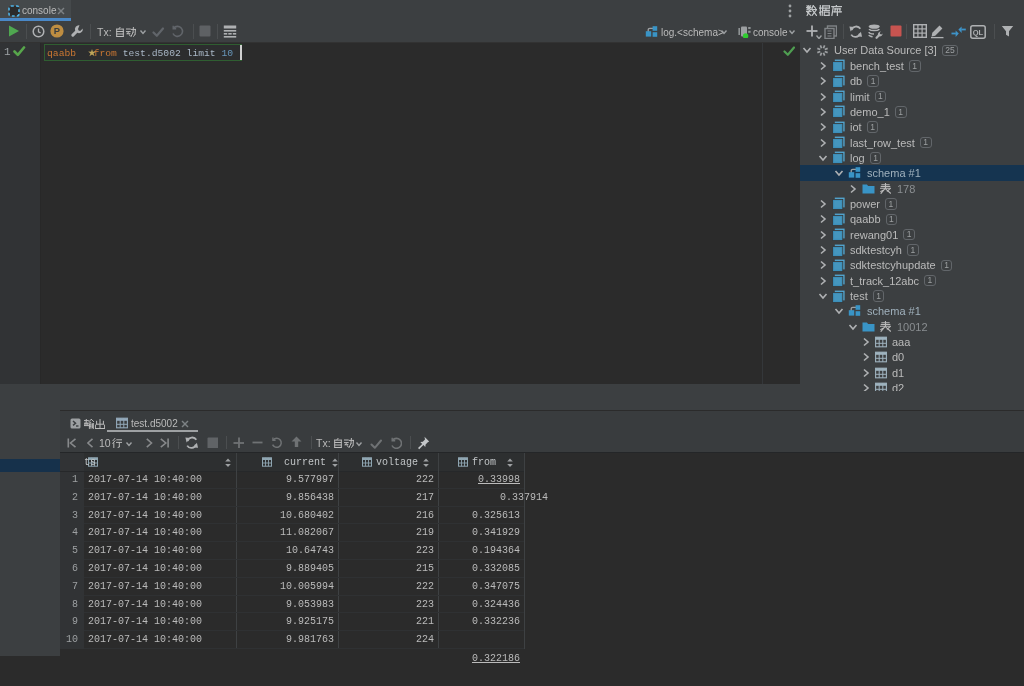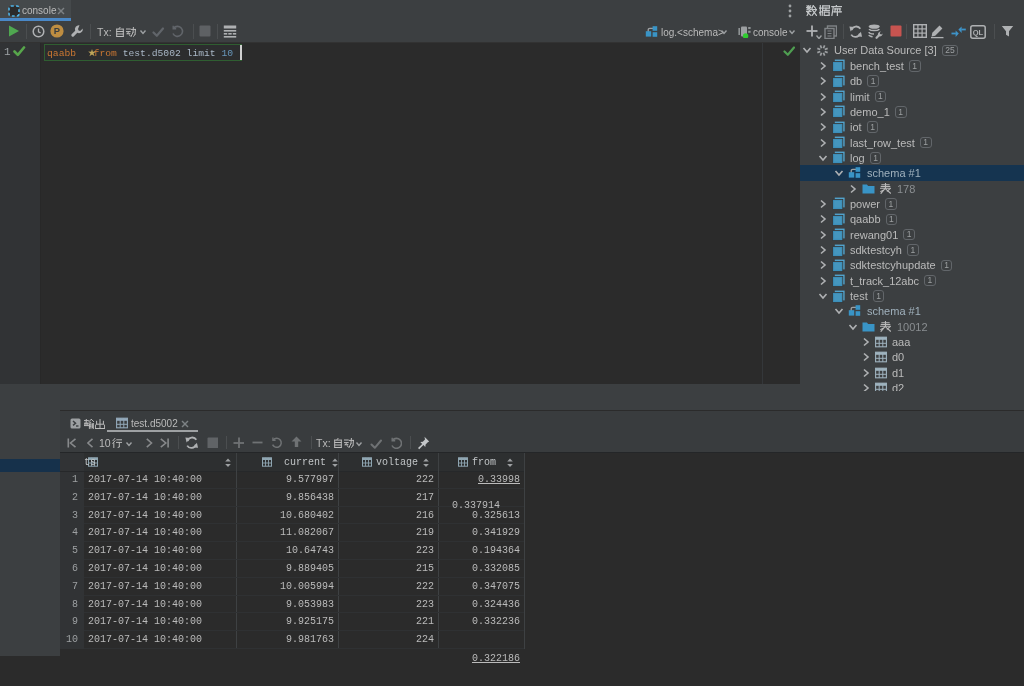--- a/index.html
+++ b/index.html
@@ -600,21 +600,21 @@
     <div style="position:absolute;right:946px;top:473.9px;color:#9DA0A2;font:10px 'Liberation Mono', monospace;white-space:pre;">1</div>
     <div style="position:absolute;left:88px;top:473.9px;color:#BBBBBB;font:10px 'Liberation Mono',monospace;white-space:pre;">2017-07-14 10:40:00</div>
     <div style="position:absolute;right:690px;top:473.9px;color:#BBBBBB;font:10px 'Liberation Mono', monospace;white-space:pre;">9.577997</div>
     <div style="position:absolute;right:590px;top:473.9px;color:#BBBBBB;font:10px 'Liberation Mono', monospace;white-space:pre;">222</div>
     <div style="position:absolute;right:504px;top:473.9px;color:#BBBBBB;font:10px 'Liberation Mono', monospace;white-space:pre;text-decoration:underline;">0.33998</div>
     <div style="position:absolute;left:84px;top:505.6px;width:440px;height:1px;background:#2F3133;"></div>
     <div style="position:absolute;right:946px;top:491.7px;color:#9DA0A2;font:10px 'Liberation Mono', monospace;white-space:pre;">2</div>
     <div style="position:absolute;left:88px;top:491.7px;color:#BBBBBB;font:10px 'Liberation Mono',monospace;white-space:pre;">2017-07-14 10:40:00</div>
     <div style="position:absolute;right:690px;top:491.7px;color:#BBBBBB;font:10px 'Liberation Mono', monospace;white-space:pre;">9.856438</div>
     <div style="position:absolute;right:590px;top:491.7px;color:#BBBBBB;font:10px 'Liberation Mono', monospace;white-space:pre;">217</div>
-    <div style="position:absolute;right:524px;top:491.7px;color:#BBBBBB;font:10px 'Liberation Mono', monospace;white-space:pre;margin-top:8px;">0.337914</div>
+    <div style="position:absolute;right:476px;top:491.7px;color:#BBBBBB;font:10px 'Liberation Mono', monospace;white-space:pre;">0.337914</div>
     <div style="position:absolute;left:84px;top:523.4px;width:440px;height:1px;background:#2F3133;"></div>
     <div style="position:absolute;right:946px;top:509.5px;color:#9DA0A2;font:10px 'Liberation Mono', monospace;white-space:pre;">3</div>
     <div style="position:absolute;left:88px;top:509.5px;color:#BBBBBB;font:10px 'Liberation Mono',monospace;white-space:pre;">2017-07-14 10:40:00</div>
     <div style="position:absolute;right:690px;top:509.5px;color:#BBBBBB;font:10px 'Liberation Mono', monospace;white-space:pre;">10.680402</div>
     <div style="position:absolute;right:590px;top:509.5px;color:#BBBBBB;font:10px 'Liberation Mono', monospace;white-space:pre;">216</div>
     <div style="position:absolute;right:504px;top:509.5px;color:#BBBBBB;font:10px 'Liberation Mono', monospace;white-space:pre;">0.325613</div>
     <div style="position:absolute;left:84px;top:541.1999999999999px;width:440px;height:1px;background:#2F3133;"></div>
     <div style="position:absolute;right:946px;top:527.3px;color:#9DA0A2;font:10px 'Liberation Mono', monospace;white-space:pre;">4</div>
     <div style="position:absolute;left:88px;top:527.3px;color:#BBBBBB;font:10px 'Liberation Mono',monospace;white-space:pre;">2017-07-14 10:40:00</div>
     <div style="position:absolute;right:690px;top:527.3px;color:#BBBBBB;font:10px 'Liberation Mono', monospace;white-space:pre;">11.082067</div>

